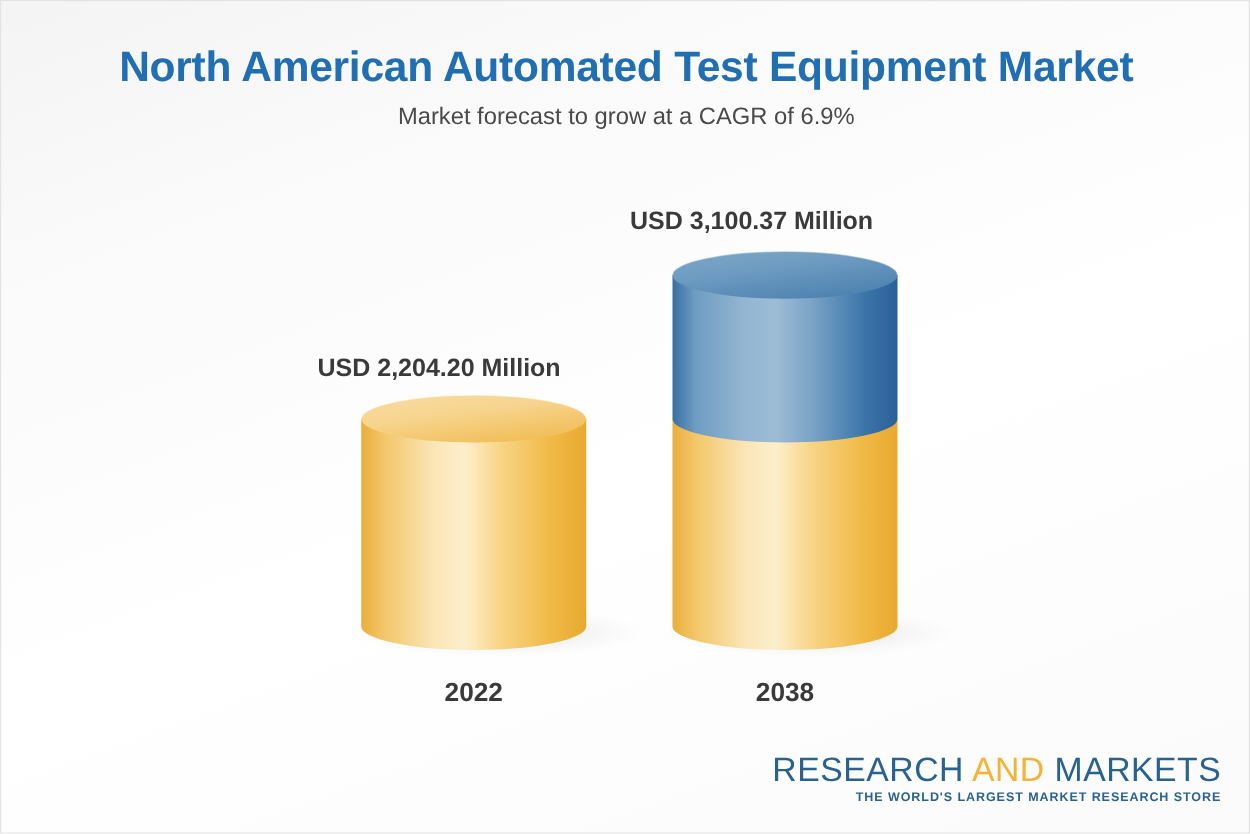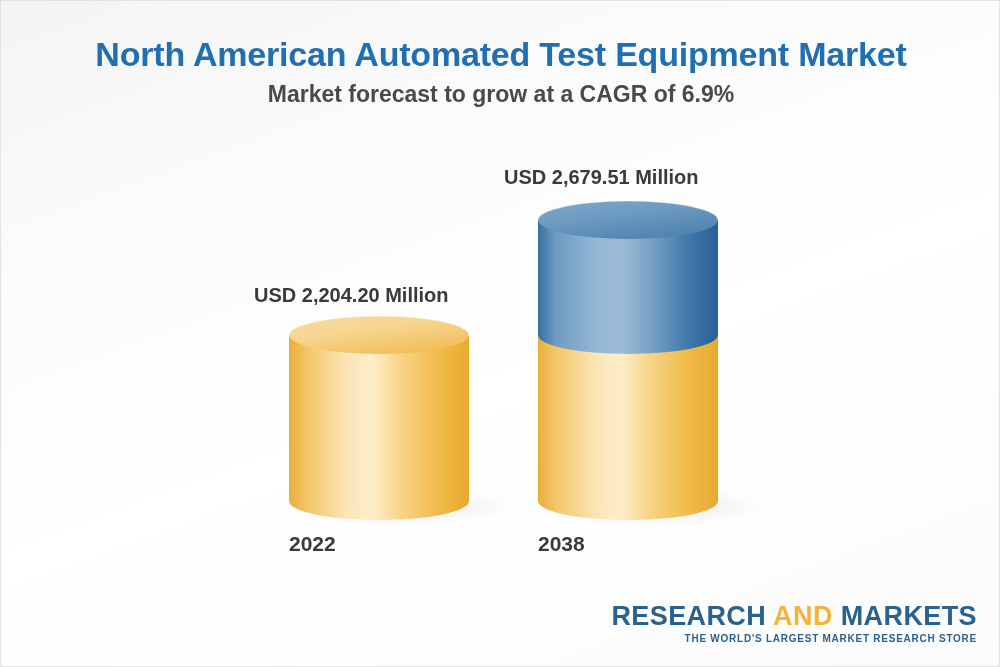--- a/index.html
+++ b/index.html
@@ -34,22 +34,22 @@
   .chart-title {
     margin: 0;
     font-size: 34px;
     font-weight: bold;
     color: #1f6fb2;
     letter-spacing: -0.2px;
     line-height: 34px;
   }
   .chart-subtitle {
     margin: 10px 0 0 0;
-    font-size: 23px;
-    font-weight: bold;
+    font-size: 19px;
+    font-weight: normal;
     color: #4a4a4a;
     line-height: 26px;
   }
 
   
   .plot {
     position: absolute;
     left: 0;
     top: 0;
     width: 1000px;
@@ -73,23 +73,23 @@
     top: 283px;
   }
   .value-label.second {
     left: 503px;
     top: 165px;
   }
 
   
   .cat-label {
     position: absolute;
-    top: 531px;
+    top: 542px;
     width: 180px;
-    text-align: left;
+    text-align: center;
     font-size: 21px;
     font-weight: bold;
     color: #3a3a3a;
   }
   .cat-label.first { left: 288px; }
   .cat-label.second { left: 537px; }
 
   
   .footer-url {
     position: absolute;
@@ -100,21 +100,21 @@
     letter-spacing: 0.1px;
   }
   .brand {
     position: absolute;
     right: 22px;
     top: 600px;
     text-align: right;
   }
   .brand-name {
     font-size: 27px;
-    font-weight: bold;
+    font-weight: normal;
     letter-spacing: 0.4px;
     line-height: 30px;
     color: #2a628f;
     white-space: nowrap;
   }
   .brand-name .and { color: #f5b335; }
   .brand-tag {
     font-size: 10px;
     font-weight: bold;
     letter-spacing: 0.75px;
@@ -193,21 +193,21 @@
 
         <path d="M 537 219 L 537 334 A 90 19 0 0 0 717 334 L 717 219 Z" fill="url(#blueBody)"></path>
 
         <ellipse cx="627" cy="219" rx="90" ry="19" fill="url(#blueTop)"></ellipse>
         <path d="M 537 219 A 90 19 0 0 1 717 219" fill="none" stroke="#ffffff" stroke-opacity="0.45" stroke-width="1.2"></path>
       </g>
     </svg>
   </div>
 
   <div class="value-label first">USD 2,204.20 Million</div>
-  <div class="value-label second">USD 2,679.51 Million</div>
+  <div class="value-label second">USD 3,100.37 Million</div>
 
   <div class="cat-label first">2022</div>
   <div class="cat-label second">2038</div>
 
 
   <div class="brand">
     <div class="brand-name"><span>RESEARCH</span> <span class="and">AND</span> <span>MARKETS</span></div>
     <div class="brand-tag">THE WORLD'S LARGEST MARKET RESEARCH STORE</div>
   </div>
 

